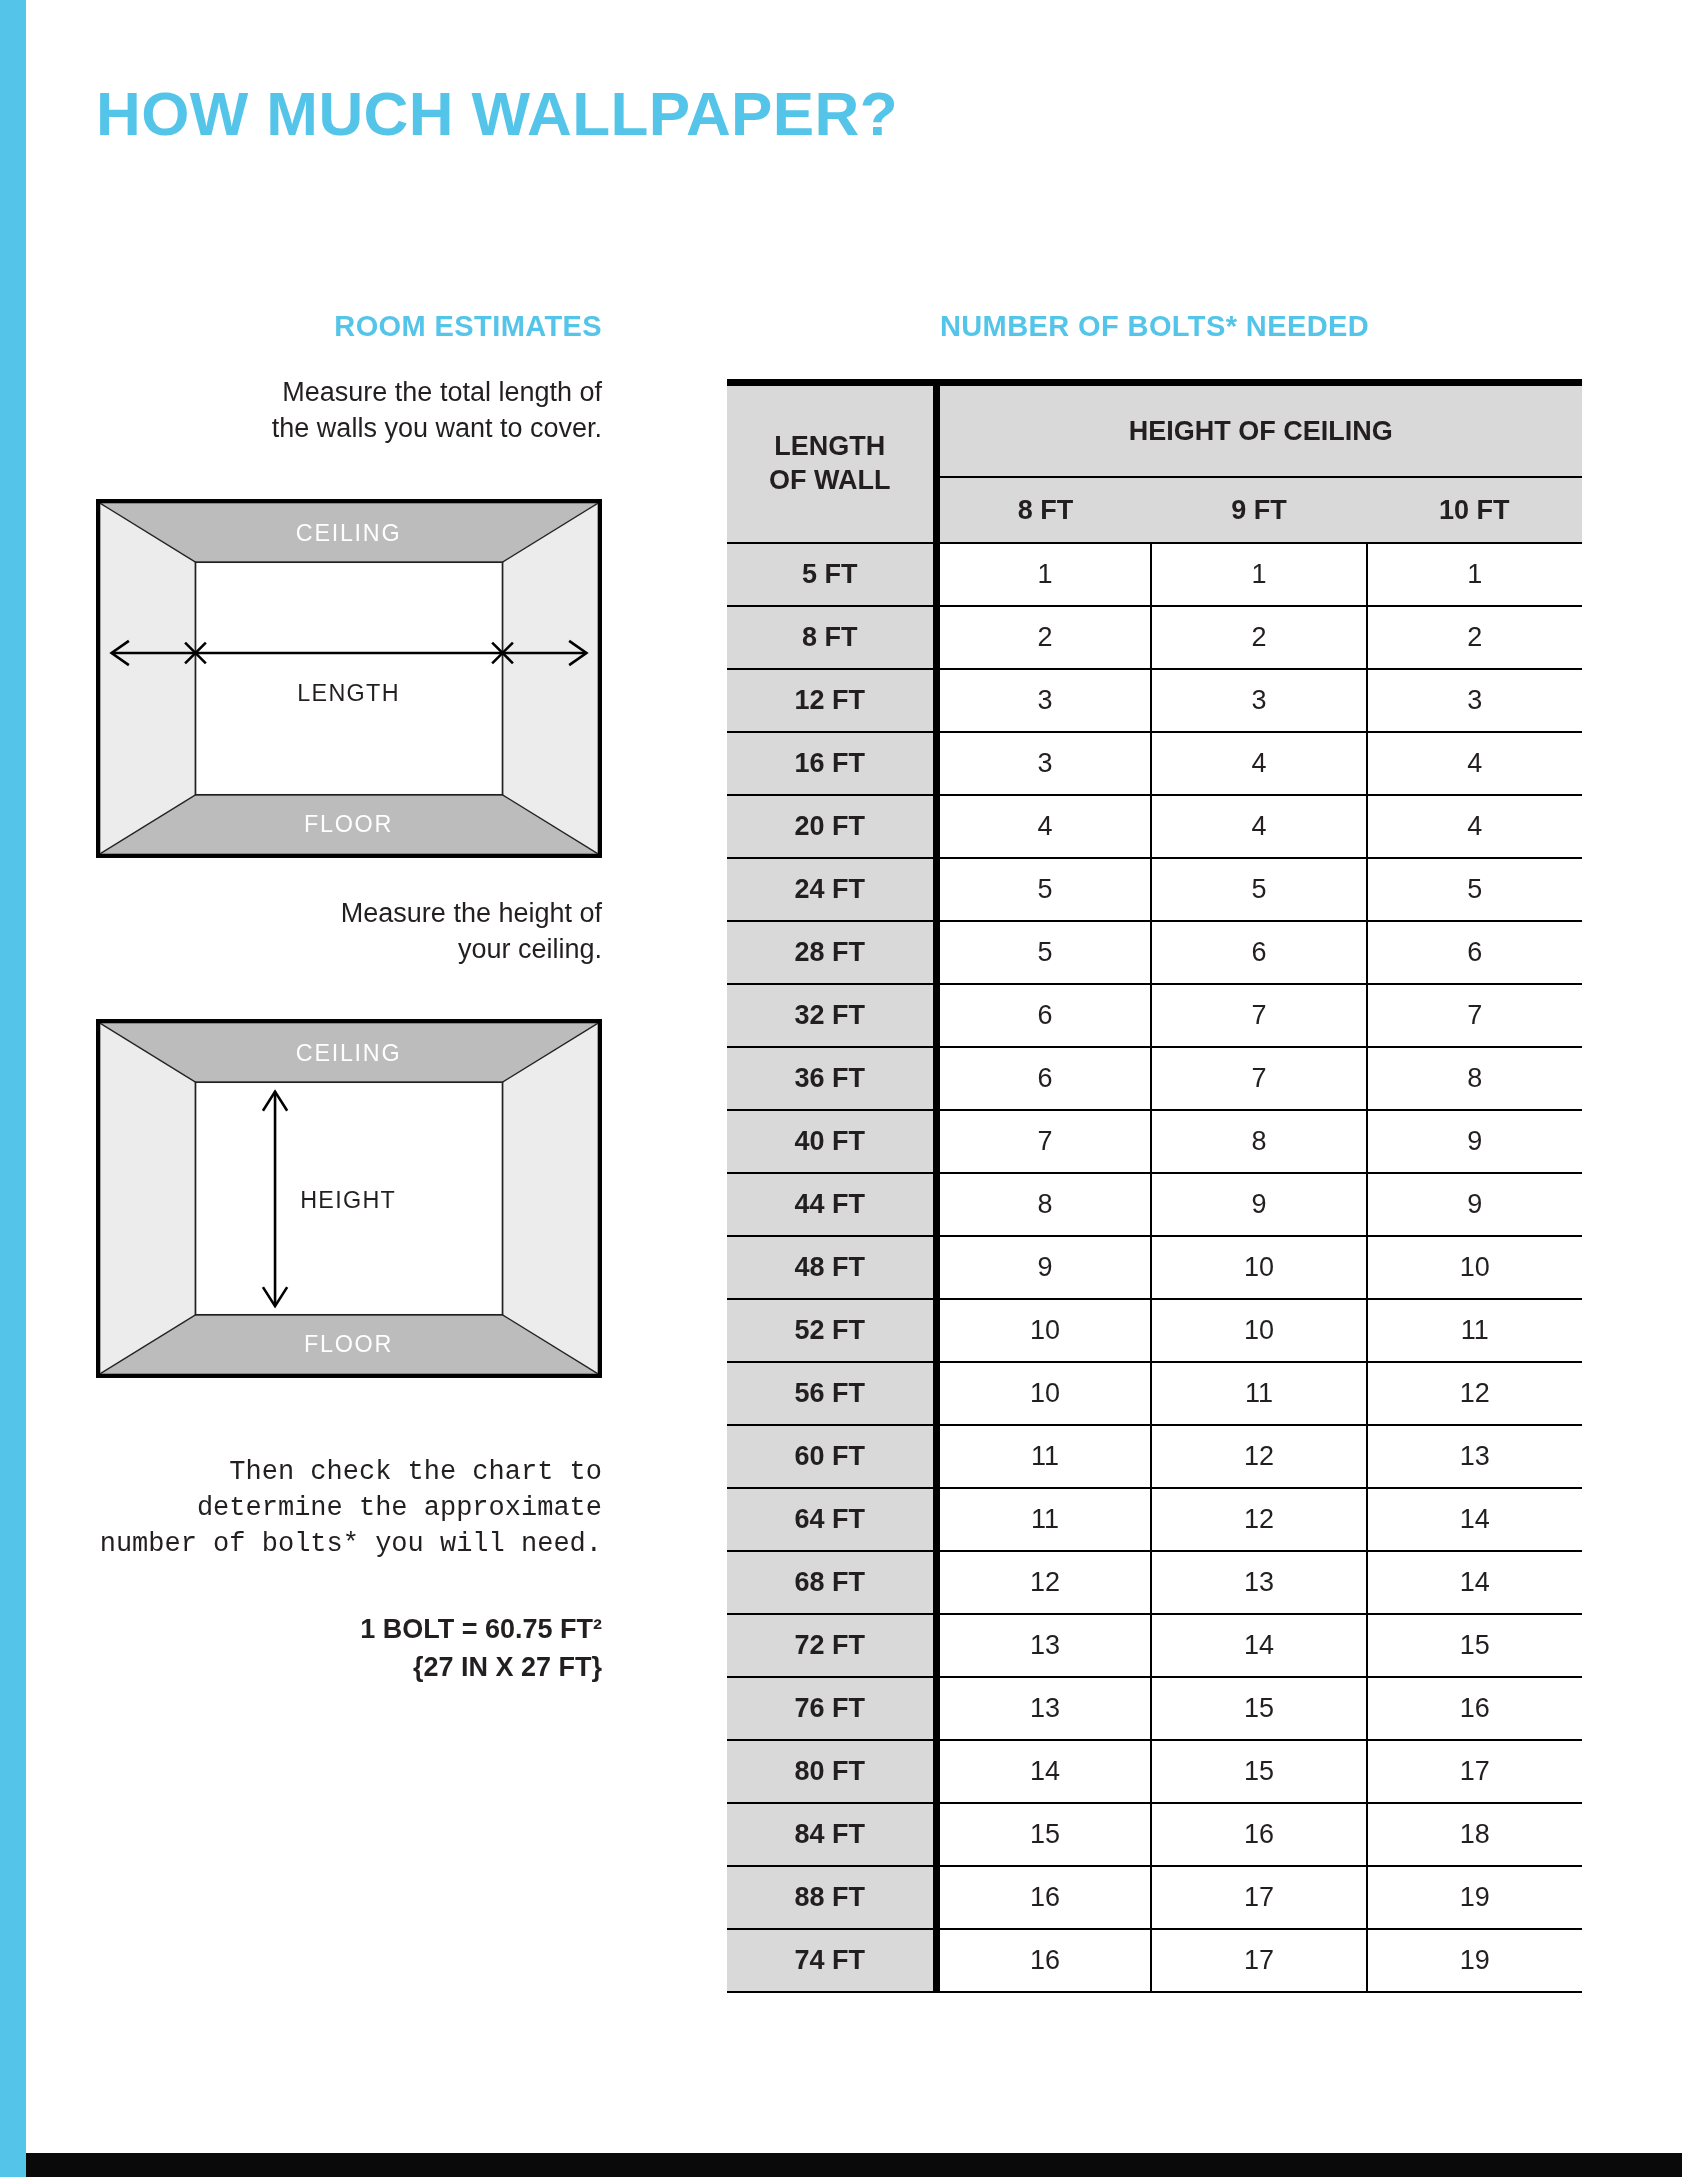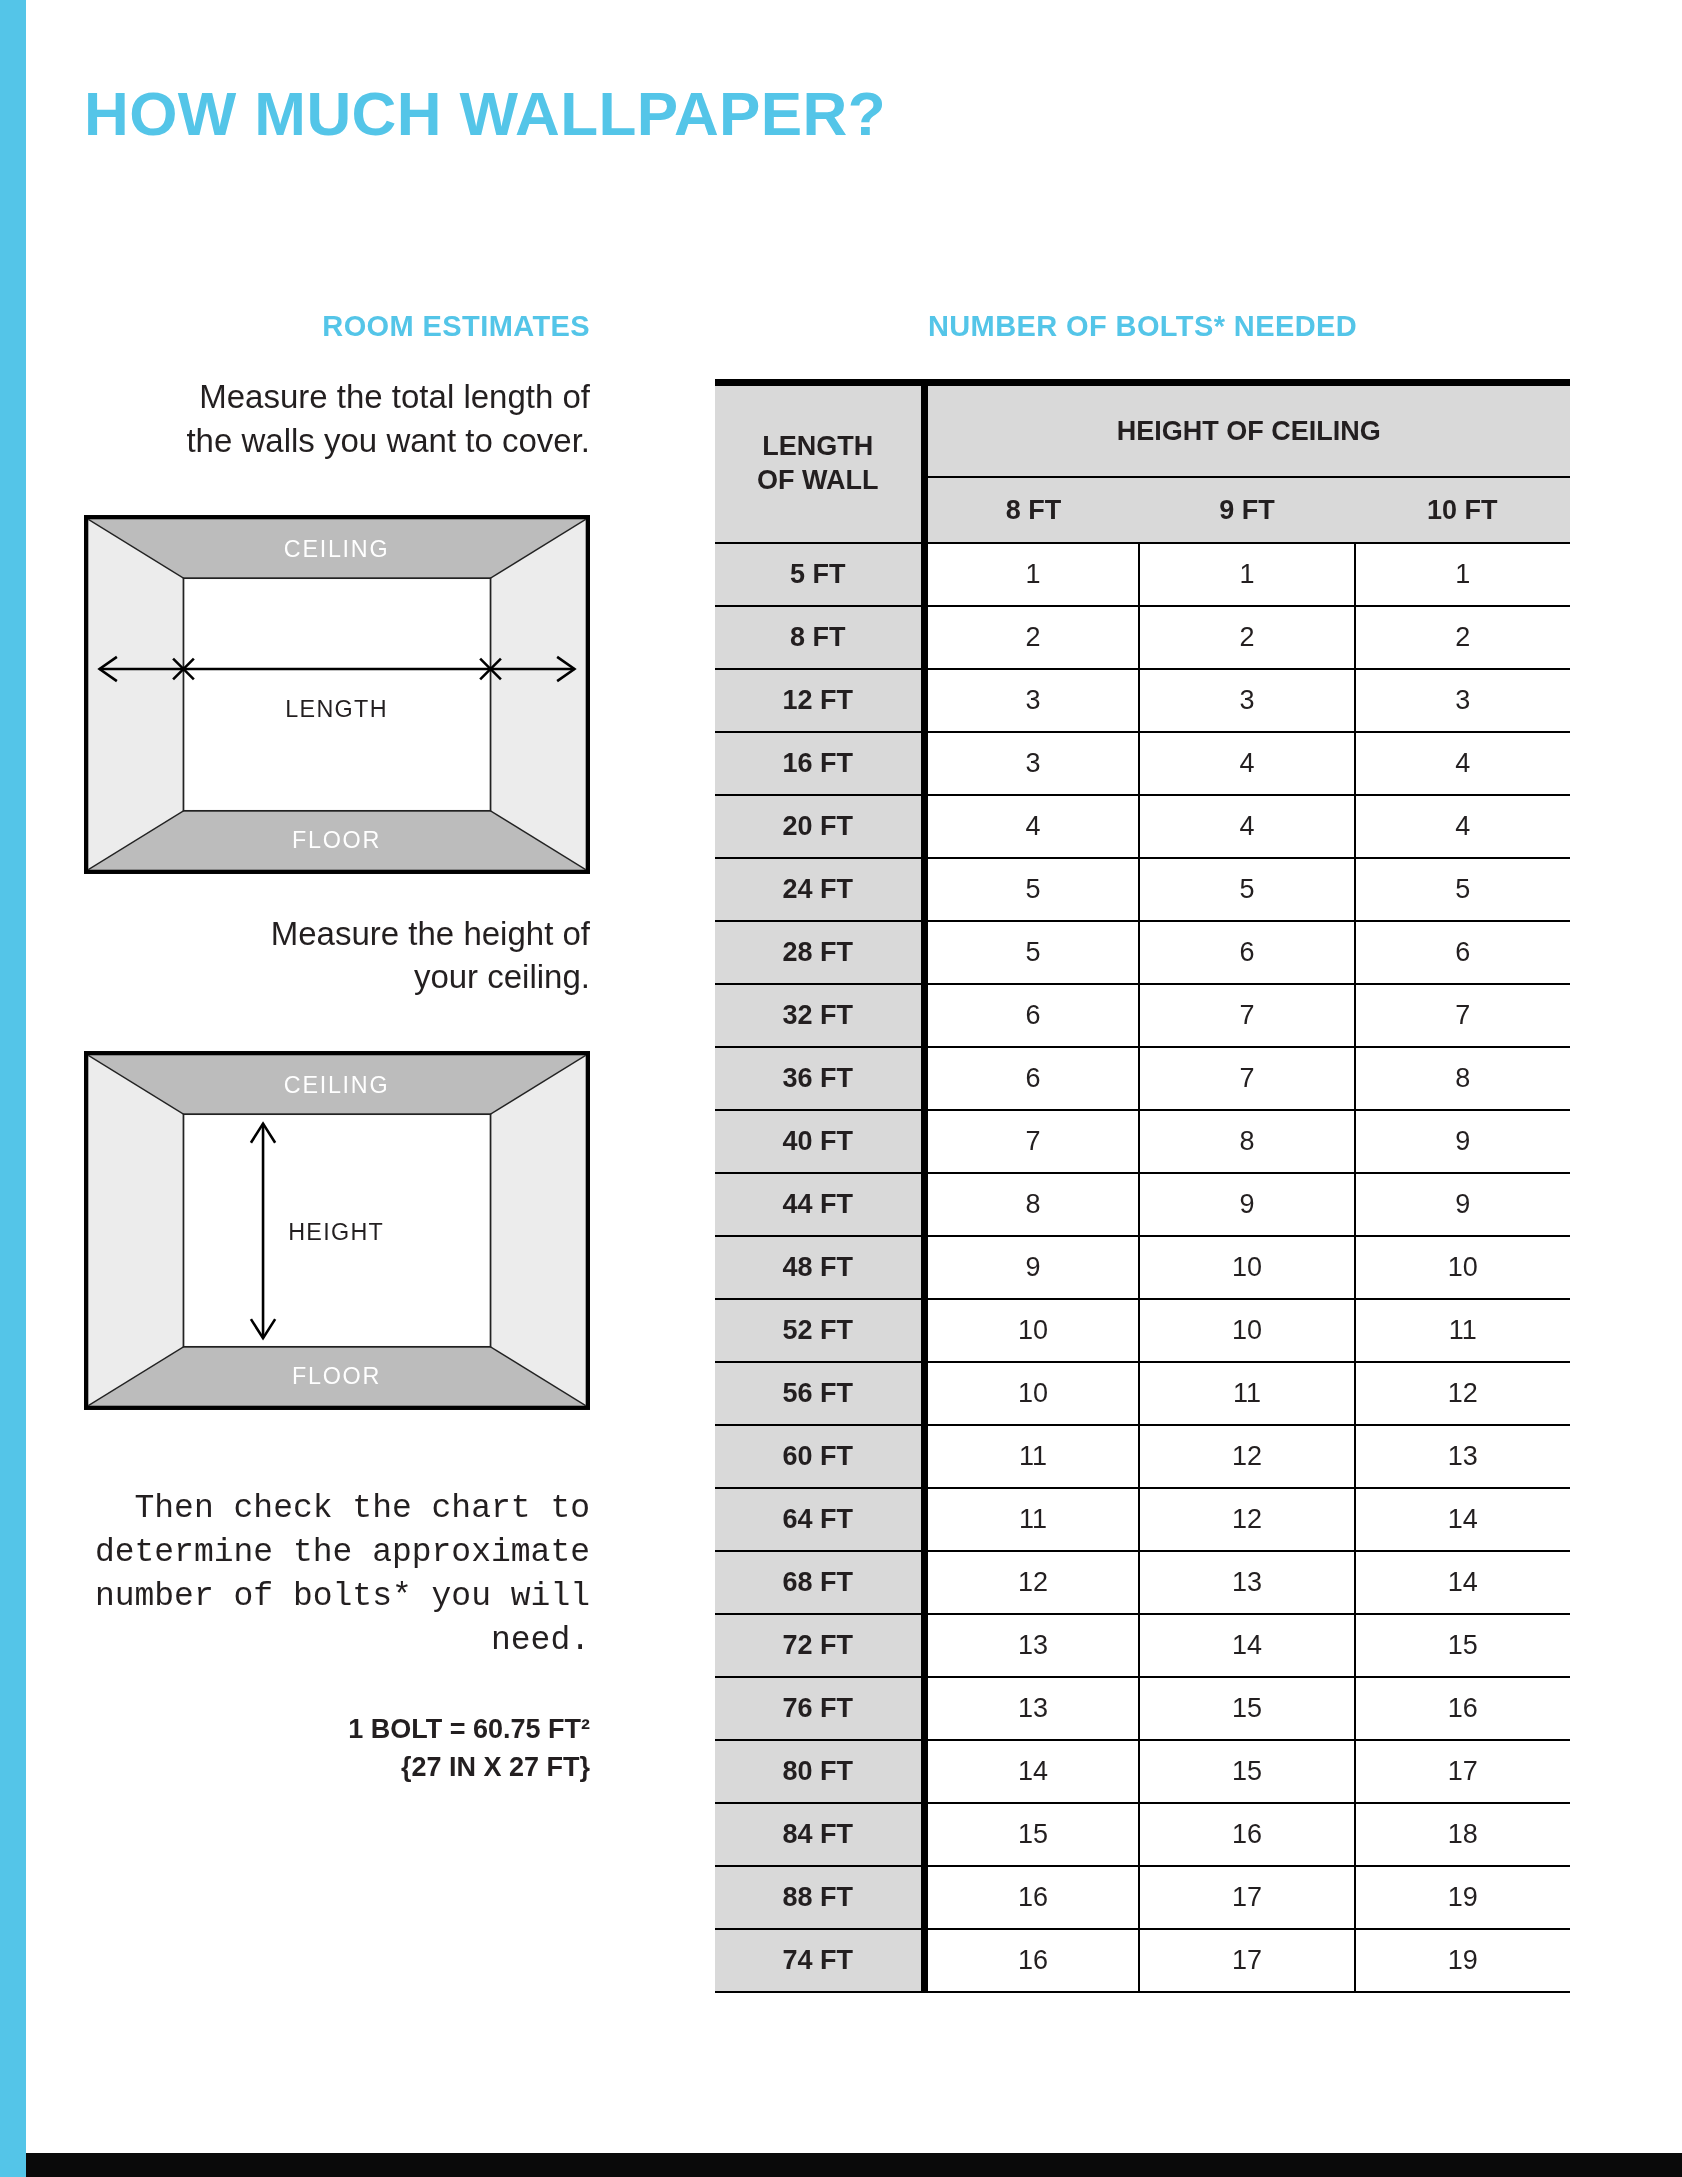--- a/index.html
+++ b/index.html
@@ -19,21 +19,21 @@
     background: var(--accent, #54c5e8);
     z-index: 3;
   }
   .footer-bar {
     position: absolute; left: 0; bottom: 0;
     width: 100%; height: 24px;
     background: #0a0a0a;
     z-index: 2;
   }
   .content {
-    position: absolute; left: 84px; top: 0;
+    position: absolute; left: 96px; top: 0;
     width: 1486px;
   }
   .title {
     margin-top: 83px;
     font-size: 62px;
     line-height: 1.0;
     font-weight: bold;
     color: var(--accent, #54c5e8);
     letter-spacing: 0.4px;
   }
@@ -42,21 +42,21 @@
   .right-col { flex: 1 1 auto; margin-left: 125px; }
   .section-heading {
     font-size: 29px; line-height: 1.2;
     font-weight: bold;
     color: var(--accent, #54c5e8);
     letter-spacing: 0.4px;
   }
   .table-heading { text-align: center; }
   .step-text {
     margin-top: 31px;
-    font-size: 33px; line-height: 1.33;
+    font-size: 27px; line-height: 1.33;
     white-space: pre-line;
   }
   .room-diagram { display: block; width: 506px; height: 359px; margin-top: 52px; }
   .room-diagram text { font-family: "Liberation Sans", sans-serif; }
   .zone-label { fill: #ffffff; font-size: 27px; letter-spacing: 2px; }
   .dim-label { fill: #231f20; font-size: 27px; letter-spacing: 1.5px; }
   .step2 { margin-top: 38px; }
   .step3 { margin-top: 77px; font-family: Liberation Mono, monospace; }
   .footnote { margin-top: 121px; font-size: 27px; line-height: 1.35; font-weight: bold; }
   .footnote-line2 { padding-left: 26px; }

